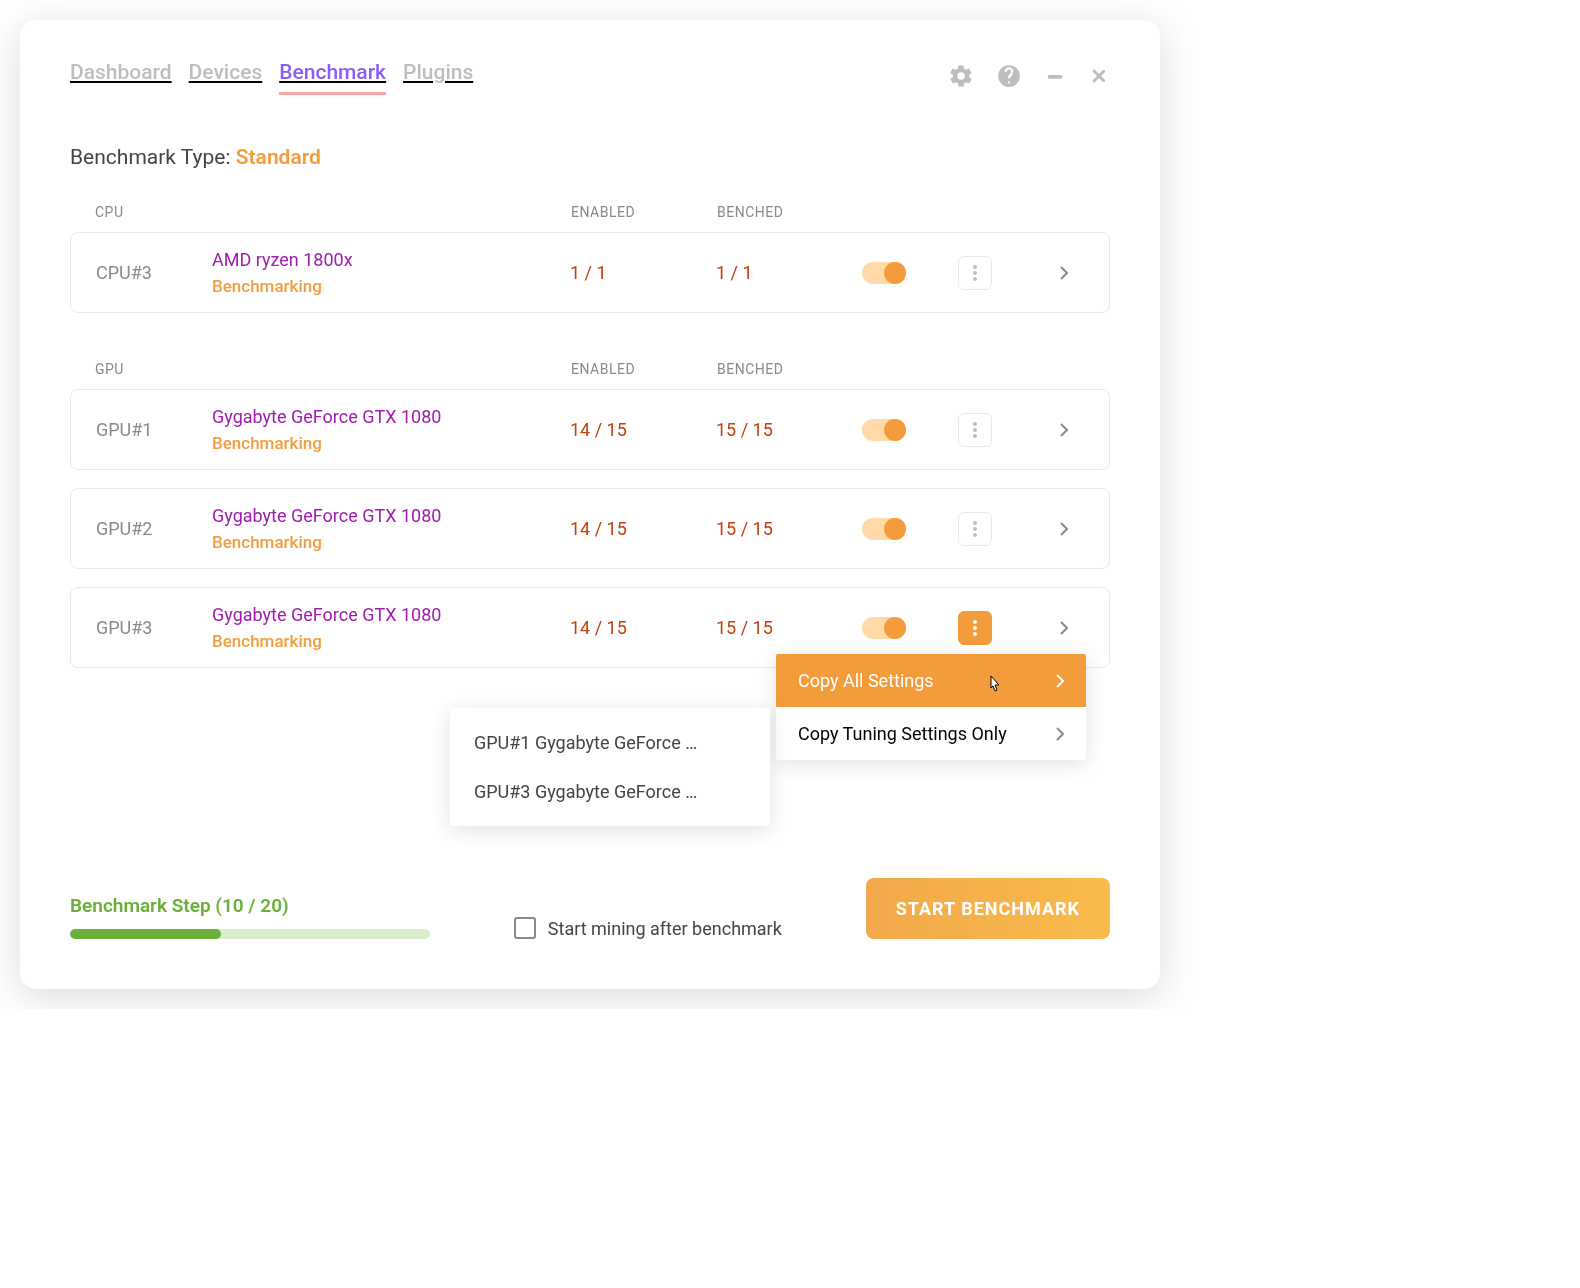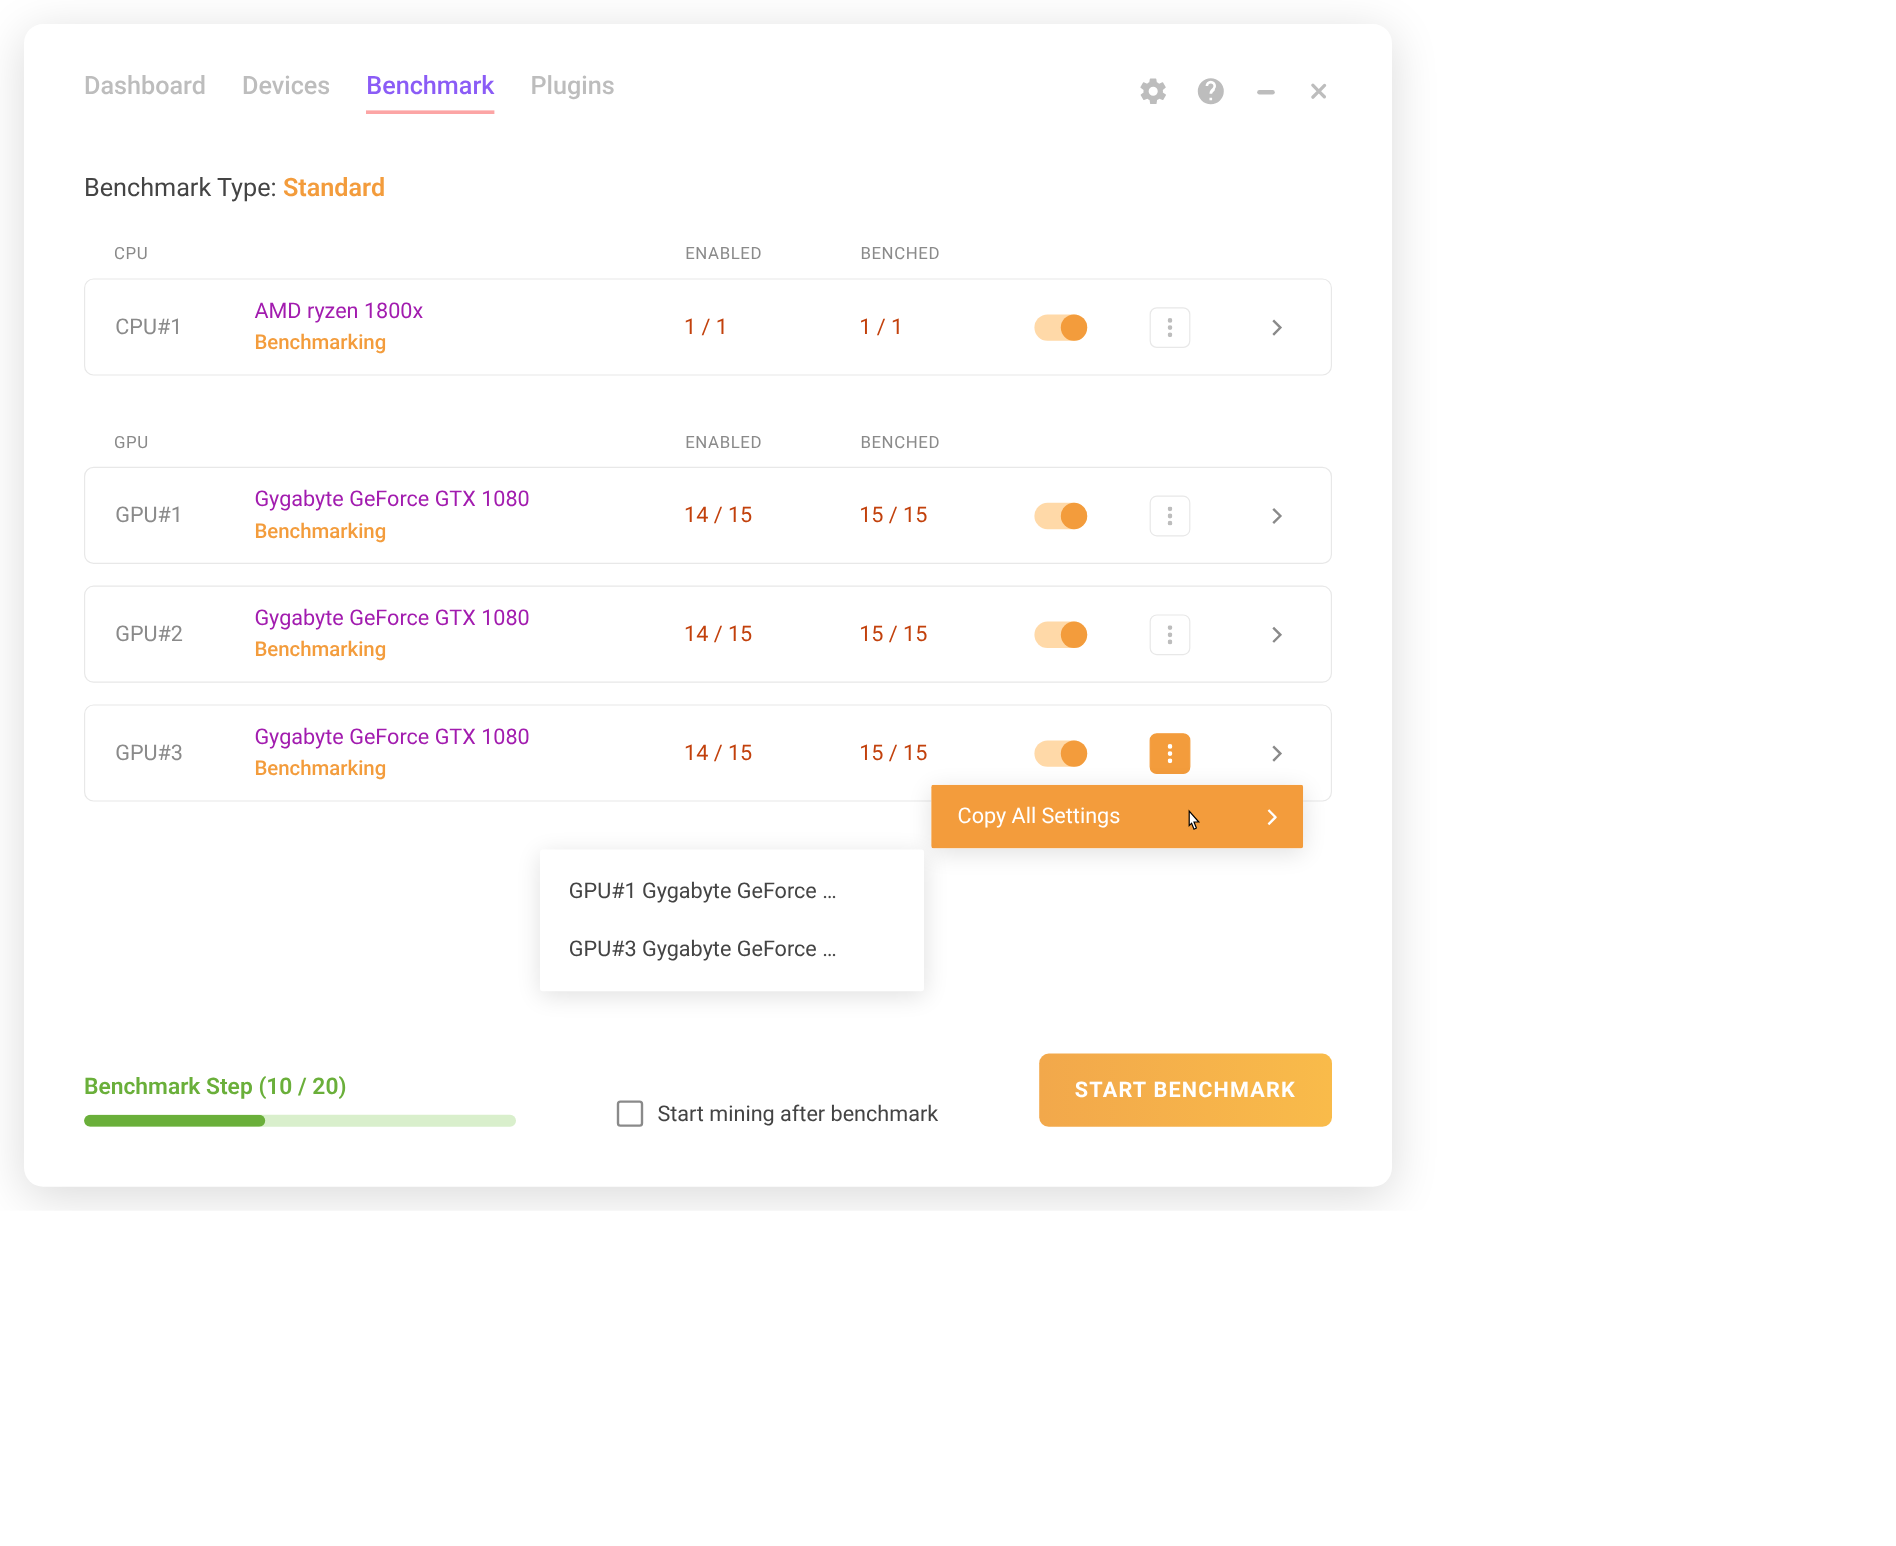--- a/index.html
+++ b/index.html
@@ -15,21 +15,21 @@
   box-shadow: 0 8px 40px rgba(0,0,0,0.15);
   padding: 40px 50px 50px 50px;
   position: relative;
 }
 .topbar {
   display: flex;
   align-items: center;
   justify-content: space-between;
   margin-bottom: 50px;
 }
-.tabs { display: flex; gap: 30px; }
+.tabs { display: flex; gap: 17px; text-decoration: underline; }
 .tab {
   font-size: 21px;
   font-weight: 500;
   color: #bdbdbd;
   cursor: pointer;
   padding-bottom: 8px;
 }
 .tab.active {
   color: #8b5cf6;
   border-bottom: 3px solid #fca5a5;
@@ -196,21 +196,21 @@
     <div>CPU</div>
     <div></div>
     <div>ENABLED</div>
     <div>BENCHED</div>
     <div></div>
       <div></div>
       <div></div>
   </div>
   <div class="device-card">
     <div class="device-row">
-      <div class="dev-id">CPU#1</div>
+      <div class="dev-id">CPU#3</div>
       <div>
         <div class="dev-name">AMD ryzen 1800x</div>
         <div class="dev-status">Benchmarking</div>
       </div>
       <div class="num">1 / 1</div>
       <div class="num">1 / 1</div>
       <div class="toggle">
           <div class="knob"></div>
         </div>
       <div class="more-btn">
@@ -318,20 +318,26 @@
     </div>
   </div>
 
   <div class="dropdown" style="top:634px; left:756px;">
     <div class="dropdown-item selected">
       <span>Copy All Settings</span>
       <svg width="8" height="14" viewBox="0 0 8 14">
           <path d="M1 1l6 6-6 6" stroke="#fff" stroke-width="2" fill="none"></path>
         </svg>
     </div>
+    <div class="dropdown-item">
+      <span>Copy Tuning Settings Only</span>
+      <svg width="8" height="14" viewBox="0 0 8 14">
+          <path d="M1 1l6 6-6 6" stroke="#8a8a8a" stroke-width="2" fill="none"></path>
+        </svg>
+    </div>
   </div>
 
   <div class="sub-dropdown" style="top:688px; left:430px;">
     <div class="sub-dropdown-item">GPU#1 Gygabyte GeForce …</div>
     <div class="sub-dropdown-item">GPU#3 Gygabyte GeForce …</div>
   </div>
 
   <svg class="cursor" style="top:654px; left:964px;" width="22" height="26" viewBox="0 0 22 26">
     <path d="M7 2v12l2-2 2 5 2-1-2-5h4z" fill="#fff" stroke="#000" stroke-width="1"></path>
   </svg>

